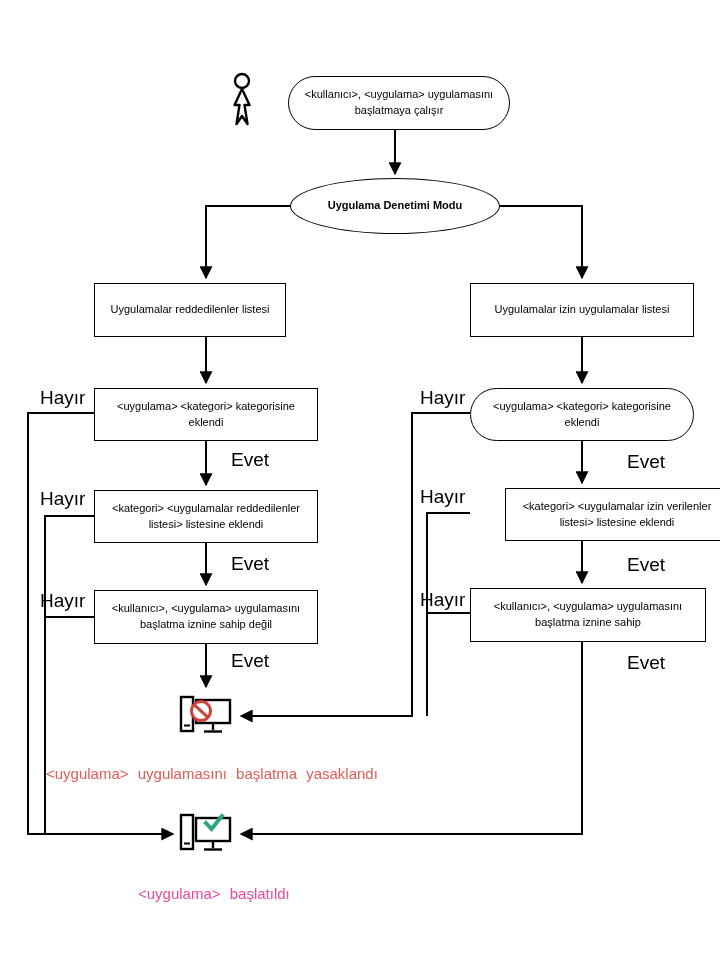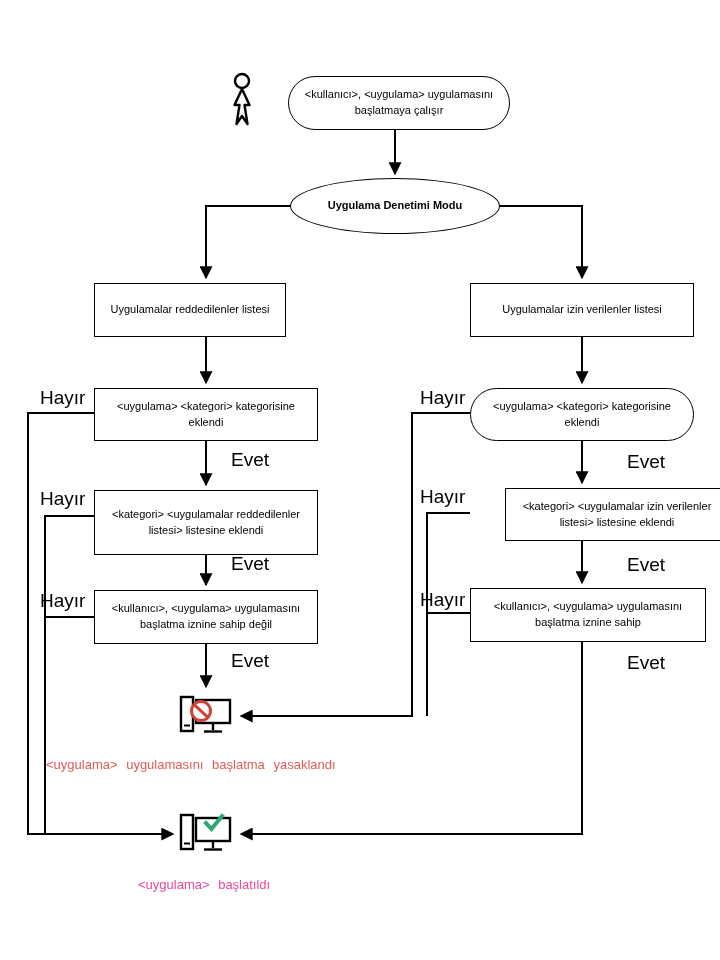--- a/index.html
+++ b/index.html
@@ -9,21 +9,21 @@
   .wires { position:absolute; left:0; top:0; width:720px; height:960px; }
   .node {
     position:absolute; background:#fff; border:1.5px solid #000;
     display:flex; align-items:center; justify-content:center;
     text-align:center; font-size:11px; line-height:1.45; color:#000;
     padding:12px 12px;
   }
   .stadium { border-radius:28px; }
   .ellipse { border-radius:50%; }
   .flow-label { position:absolute; font-size:19px; color:#000; white-space:nowrap; }
-  .result-text { position:absolute; font-size:13px; white-space:nowrap; word-spacing:5px; }
+  .result-text { position:absolute; font-size:15px; white-space:nowrap; word-spacing:5px;margin-top:8px; }
   .blocked-text { color:#e05c55; }
   .started-text { color:#ec4899; }
   .icon-box { position:absolute; }
 </style>
 </head>
 <body>
 
 <div class="canvas">
 
   <svg class="wires" xmlns="http://www.w3.org/2000/svg">
@@ -59,27 +59,27 @@
       <path d="M18 17 L10.5 33 L15.5 33 L12.5 52 L18 44 L23.5 52 L20.5 33 L25.5 33 Z" fill="#fff" stroke="#000" stroke-width="2.4" stroke-linejoin="round"></path>
     </svg>
   </div>
 
   <div class="node stadium" style="left:288px; top:76px; width:222px; height:54px;">&lt;kullanıcı&gt;, &lt;uygulama&gt; uygulamasını başlatmaya çalışır</div>
 
   <div class="node ellipse" style="left:290px; top:178px; width:210px; height:56px;font-weight:bold;">Uygulama Denetimi Modu</div>
 
   <div class="node" style="left:94px; top:283px; width:192px; height:54px;">Uygulamalar reddedilenler listesi</div>
 
-  <div class="node" style="left:470px; top:283px; width:224px; height:54px;">Uygulamalar izin verilenler listesi</div>
+  <div class="node" style="left:470px; top:283px; width:224px; height:54px;">Uygulamalar izin uygulamalar listesi</div>
 
   <div class="node" style="left:94px; top:388px; width:224px; height:53px;">&lt;uygulama&gt; &lt;kategori&gt; kategorisine eklendi</div>
 
   <div class="node stadium" style="left:470px; top:388px; width:224px; height:53px;">&lt;uygulama&gt; &lt;kategori&gt; kategorisine eklendi</div>
 
-  <div class="node" style="left:94px; top:490px; width:224px; height:65px;">&lt;kategori&gt; &lt;uygulamalar reddedilenler listesi&gt; listesine eklendi</div>
+  <div class="node" style="left:94px; top:490px; width:224px; height:53px;">&lt;kategori&gt; &lt;uygulamalar reddedilenler listesi&gt; listesine eklendi</div>
 
   <div class="node" style="left:474px; top:488px; width:224px; height:53px;margin-left:31px;">&lt;kategori&gt; &lt;uygulamalar izin verilenler listesi&gt; listesine eklendi</div>
 
   <div class="node" style="left:94px; top:590px; width:224px; height:54px;">&lt;kullanıcı&gt;, &lt;uygulama&gt; uygulamasını başlatma iznine sahip değil</div>
 
   <div class="node" style="left:470px; top:588px; width:236px; height:54px;">&lt;kullanıcı&gt;, &lt;uygulama&gt; uygulamasını başlatma iznine sahip</div>
 
   <div class="flow-label" style="left:40px; top:387px;">Hayır</div>
   <div class="flow-label" style="left:40px; top:488px;">Hayır</div>
   <div class="flow-label" style="left:40px; top:590px;">Hayır</div>

